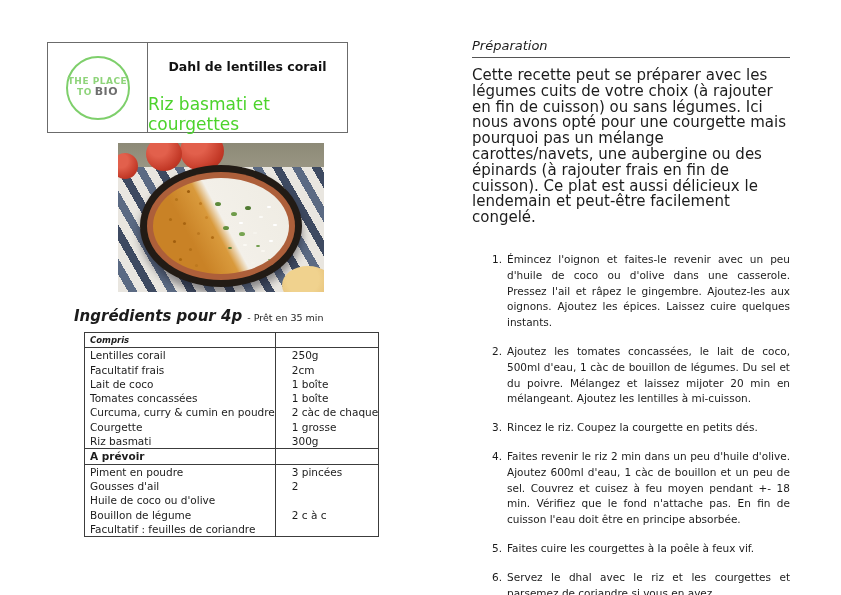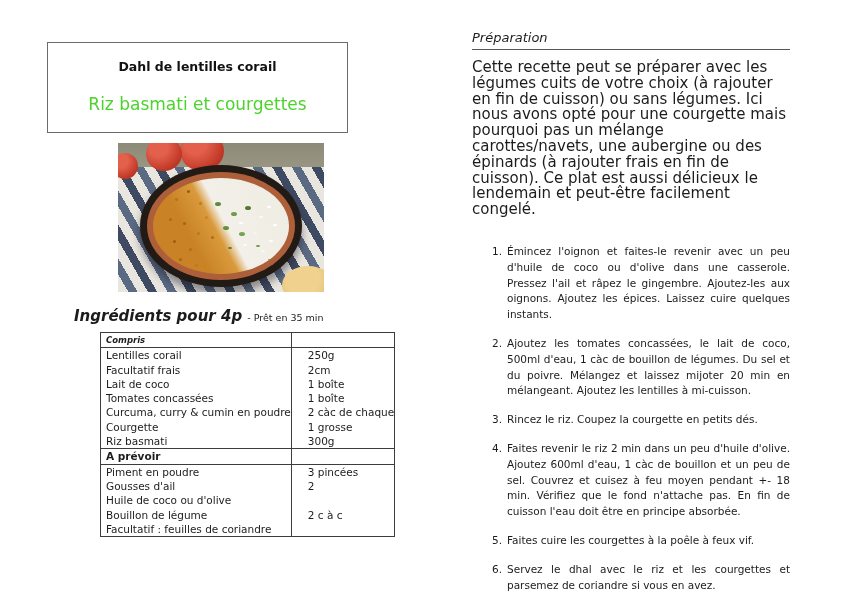--- a/index.html
+++ b/index.html
@@ -64,44 +64,53 @@
                40px 42px 0 -1px #6a9a46, 52px 56px 0 -1px #5d8a3c, 12px 44px 0 -1px #507a32;
   }
   .naan { position:absolute; right:-10px; bottom:-12px; width:52px; height:38px; border-radius:50%;
           background:radial-gradient(circle at 40% 35%, #f0d28e 0 40%, #ddb266 100%); }
 
   
   .ing-heading { position:absolute; left:74px; top:306px; }
   .ing-title { font-style:italic; font-weight:700; font-size:15px; }
   .ing-sub   { font-size:9.5px; font-weight:400; }
   table.ing {
-    position:absolute; left:100px; top:332px; width:285px;
+    position:absolute; left:84px; top:332px; width:285px;
     border-collapse:collapse; font-size:10.5px;
   }
   table.ing td { border-left:1px solid #3c3c3c; border-right:1px solid #3c3c3c; padding:0 0 0 5px; height:14.3px; line-height:14.3px; white-space:nowrap; }
   table.ing td.qty { width:94px;padding-left:16px; }
   table.ing tr.sect td { border-top:1px solid #3c3c3c; border-bottom:1px solid #3c3c3c; font-weight:700; }
   table.ing tr.sect.small td { font-size:8.5px; font-style:italic; }
   table.ing tr:last-child td { border-bottom:1px solid #3c3c3c; }
 
   
   .prep { position:absolute; left:472px; top:30px; width:318px; }
-  .prep-heading { font-style:italic; font-size:13px; padding-bottom:4px; border-bottom:1px solid #555; }
+  .prep-heading { font-style:italic; font-size:13px; padding-bottom:4px; border-bottom:1px solid #555;margin-top:8px; }
   .prep-intro { margin-top:10px; font-size:15px; line-height:15.8px; }
   .steps { margin-top:26px; padding-left:20px; }
   .step { display:flex; margin-bottom:13px; font-size:10.5px; line-height:15.8px; }
   .step-num { flex:none; width:15px; }
   .step-text { flex:1; text-align:justify; }
 </style>
 </head>
 <body>
 
 <div class="page">
 
   <div class="header-box">
+    <div class="logo-cell">
+      <div class="logo-circle">
+        <span class="logo-line1">THE PLACE</span>
+        <span class="logo-line2">
+          <span class="logo-to">TO</span>
+          <span class="logo-bio">BIO</span>
+        </span>
+      </div>
+    </div>
     <div class="title-cell">
       <div class="recipe-title">Dahl de lentilles corail</div>
       <div class="recipe-subtitle">Riz basmati et courgettes</div>
     </div>
   </div>
 
   <div class="photo">
     <div class="photo-top-band"></div>
     <div class="tomato t2"></div>
     <div class="tomato t1"></div>

